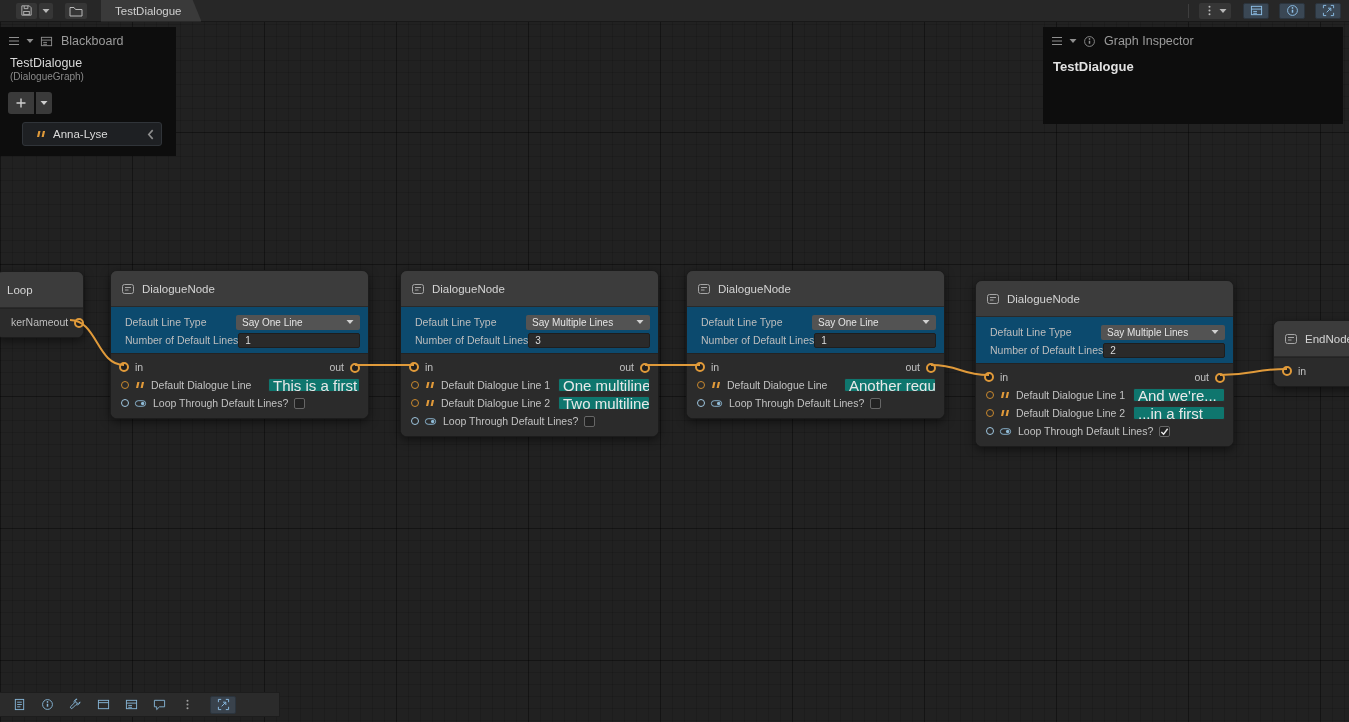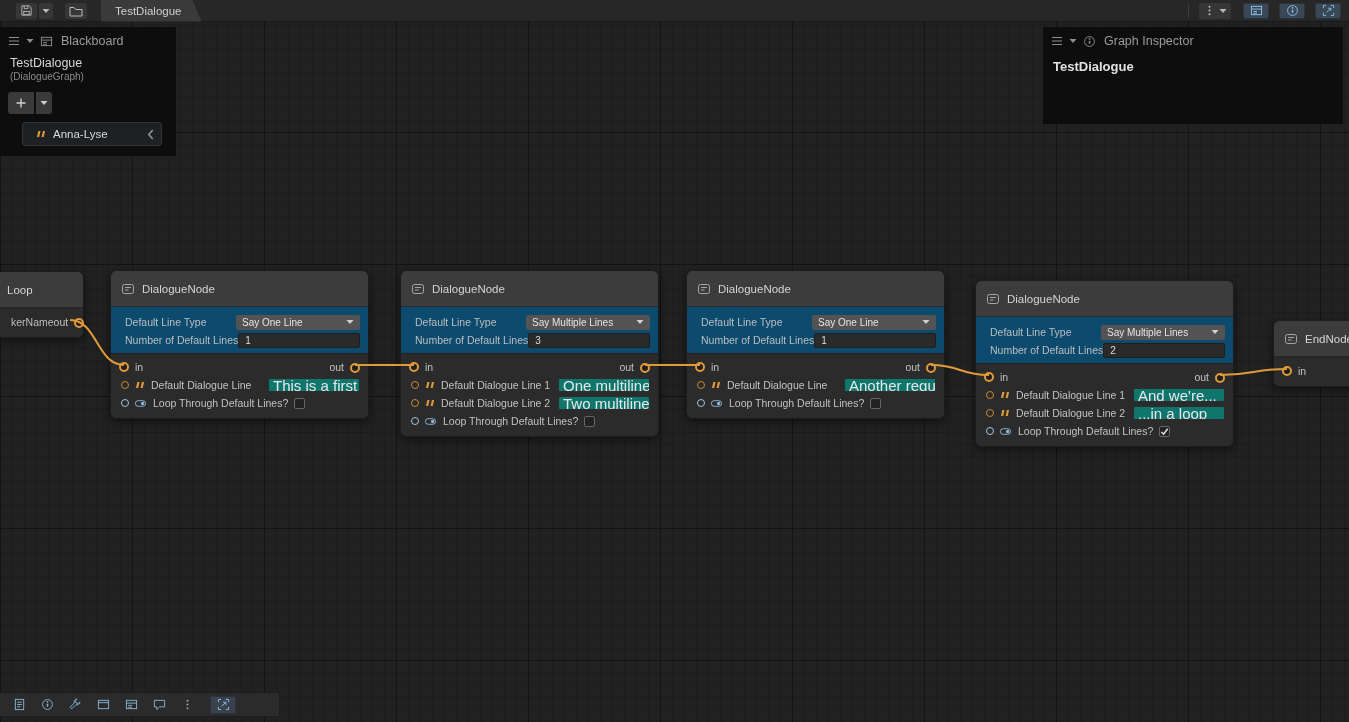--- a/index.html
+++ b/index.html
@@ -342,21 +342,21 @@
               <div class="field-input">And we're...</div>
             </div>
             <div class="node-row">
               <span class="field-circle"></span>
               <span class="icon quote">
                 <svg viewBox="0 0 12 12" width="10" height="10">
                   <path d="M2.8 2.5h2.6L3.8 9.5H1.2zM8.3 2.5h2.6L9.3 9.5H6.7z" fill="currentColor"></path>
                 </svg>
               </span>
               <span class="field-label">Default Dialogue Line 2</span>
-              <div class="field-input">...in a loop</div>
+              <div class="field-input">...in a first</div>
             </div>
             <div class="node-row">
               <span class="field-circle loop"></span>
               <span class="icon toggleicon">
                 <svg viewBox="0 0 14 14" width="13" height="13">
                   <rect x="1.5" y="4" width="11" height="6" rx="3" fill="none" stroke="currentColor"></rect>
                   <circle cx="9.3" cy="7" r="1.8" fill="currentColor"></circle>
                 </svg>
               </span>
               <span class="field-label">Loop Through Default Lines?</span>

